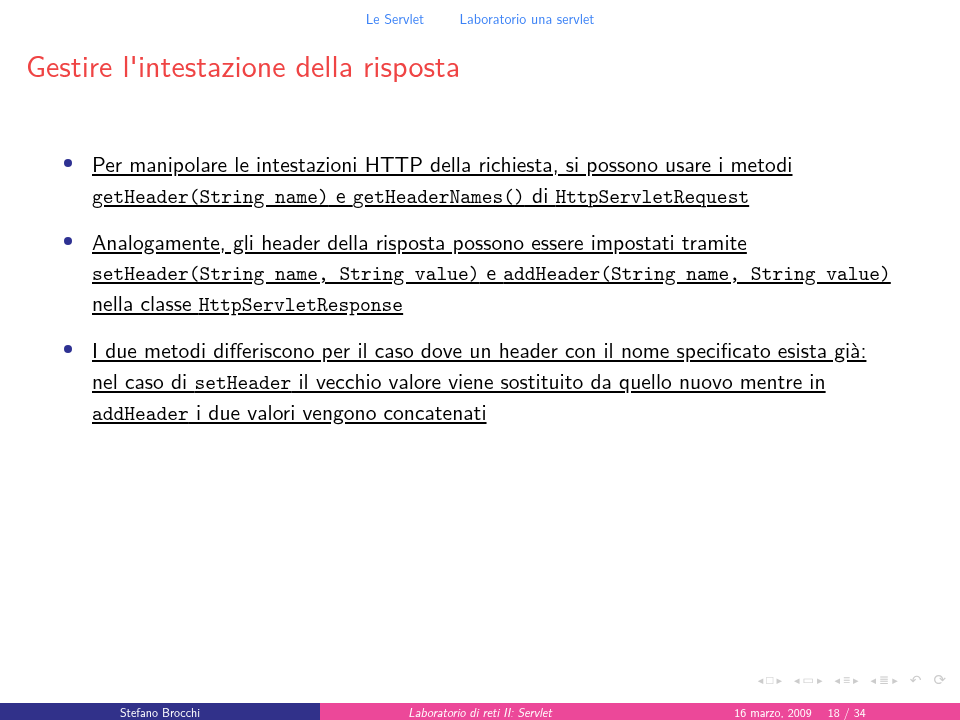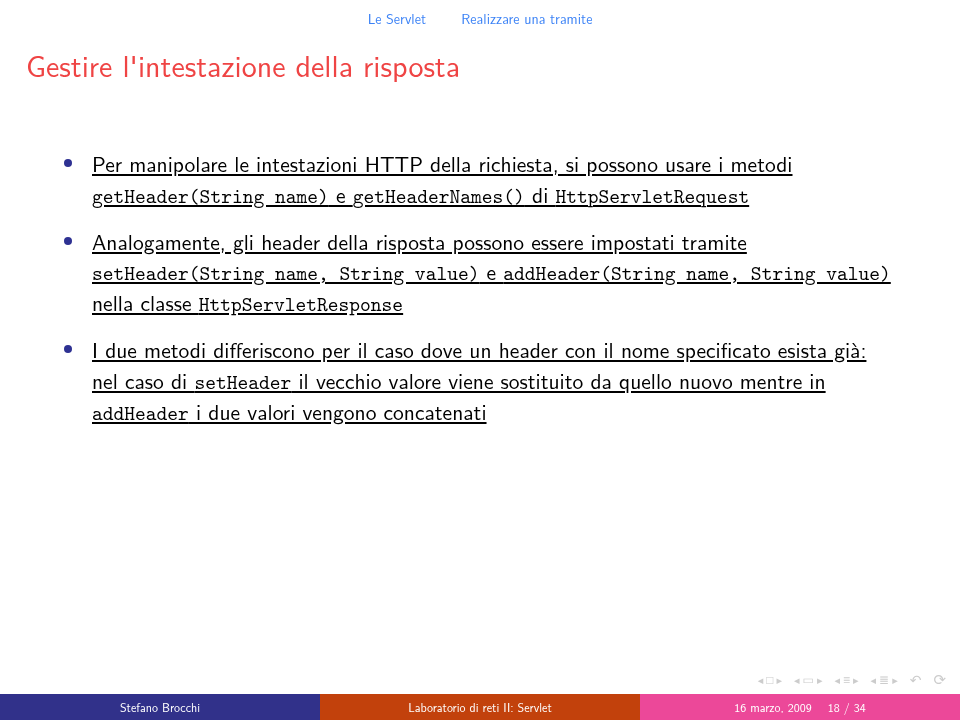--- a/index.html
+++ b/index.html
@@ -74,34 +74,34 @@
   }
   .tt {
     font-family: "Latin Modern Mono", "Courier New", monospace;
     font-size: 20.5px;
   }
   .footline {
     position: absolute;
     left: 0;
     bottom: 0;
     width: 960px;
-    height: 26px;
+    height: 17px;
     display: flex;
     font-size: 12px;
     font-family: "Latin Modern Sans", Arial, sans-serif;
   }
   .foot-left, .foot-mid, .foot-right {
     flex: 1;
     display: flex;
     align-items: center;
     justify-content: center;
     color: #fff;
   }
   .foot-left { background: #31318a; }
-  .foot-mid  { background: #c2410c; }
+  .foot-mid  { background: #ec4899; font-style: italic; }
   .foot-right{ background: #ec4899; position: relative; }
   .foot-right .page { margin-left: 16px; }
   .nav-symbols {
     position: absolute;
     right: 12px;
     bottom: 30px;
     font-size: 14px;
     color: #ccc;
     letter-spacing: 2px;
     display: flex;
@@ -118,21 +118,21 @@
   .nav-symbols .box { font-size: 12px; }
   .nav-symbols .loop { font-size: 15px; }
 </style>
 </head>
 <body>
 <div class="slide">
 
   <div class="header">
     <span class="crumb-active">Le Servlet</span>
     <span class="sep">&nbsp;&nbsp;</span>
-    <span class="crumb-active">Realizzare una tramite</span>
+    <span class="crumb-active">Laboratorio una servlet</span>
   </div>
 
   <div class="title">Gestire l'intestazione della risposta</div>
 
   <div class="body">
     <ul class="items">
 
       <li>
         <span>Per manipolare le intestazioni HTTP della richiesta, si possono usare i metodi </span><span class="tt">getHeader(String name)</span><span> e </span><span class="tt">getHeaderNames()</span><span> di </span><span class="tt">HttpServletRequest</span>
       </li>

